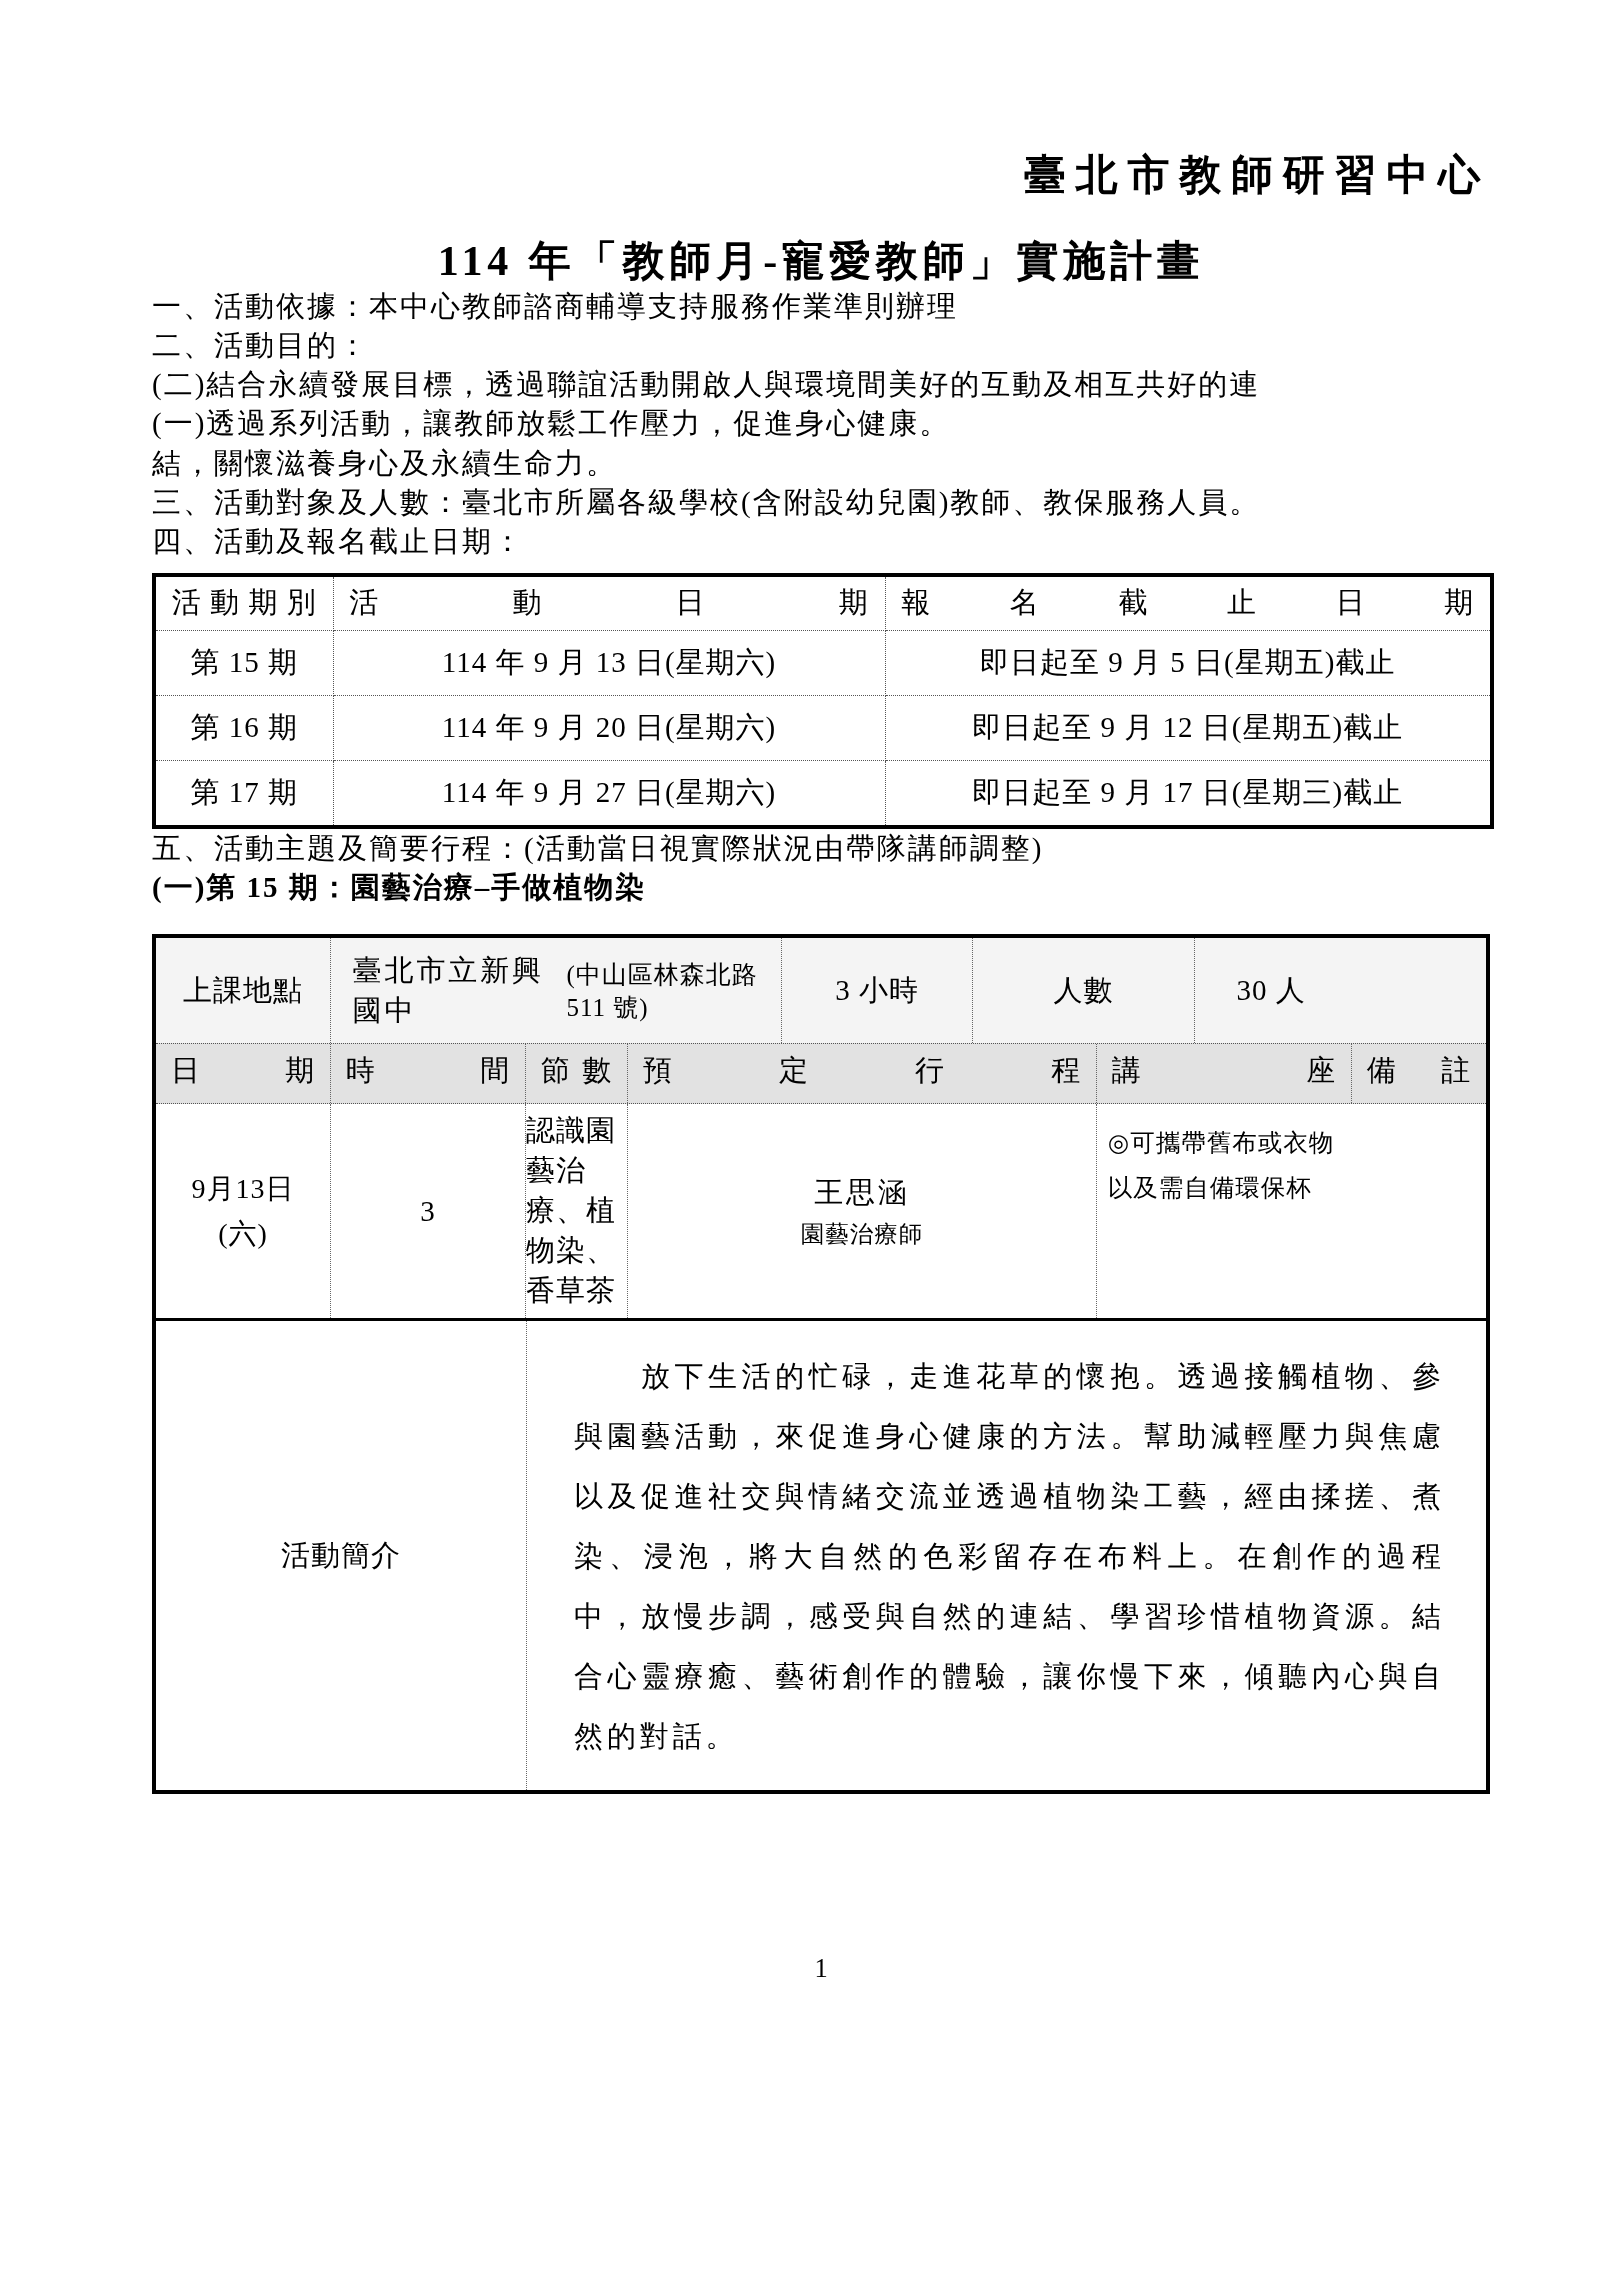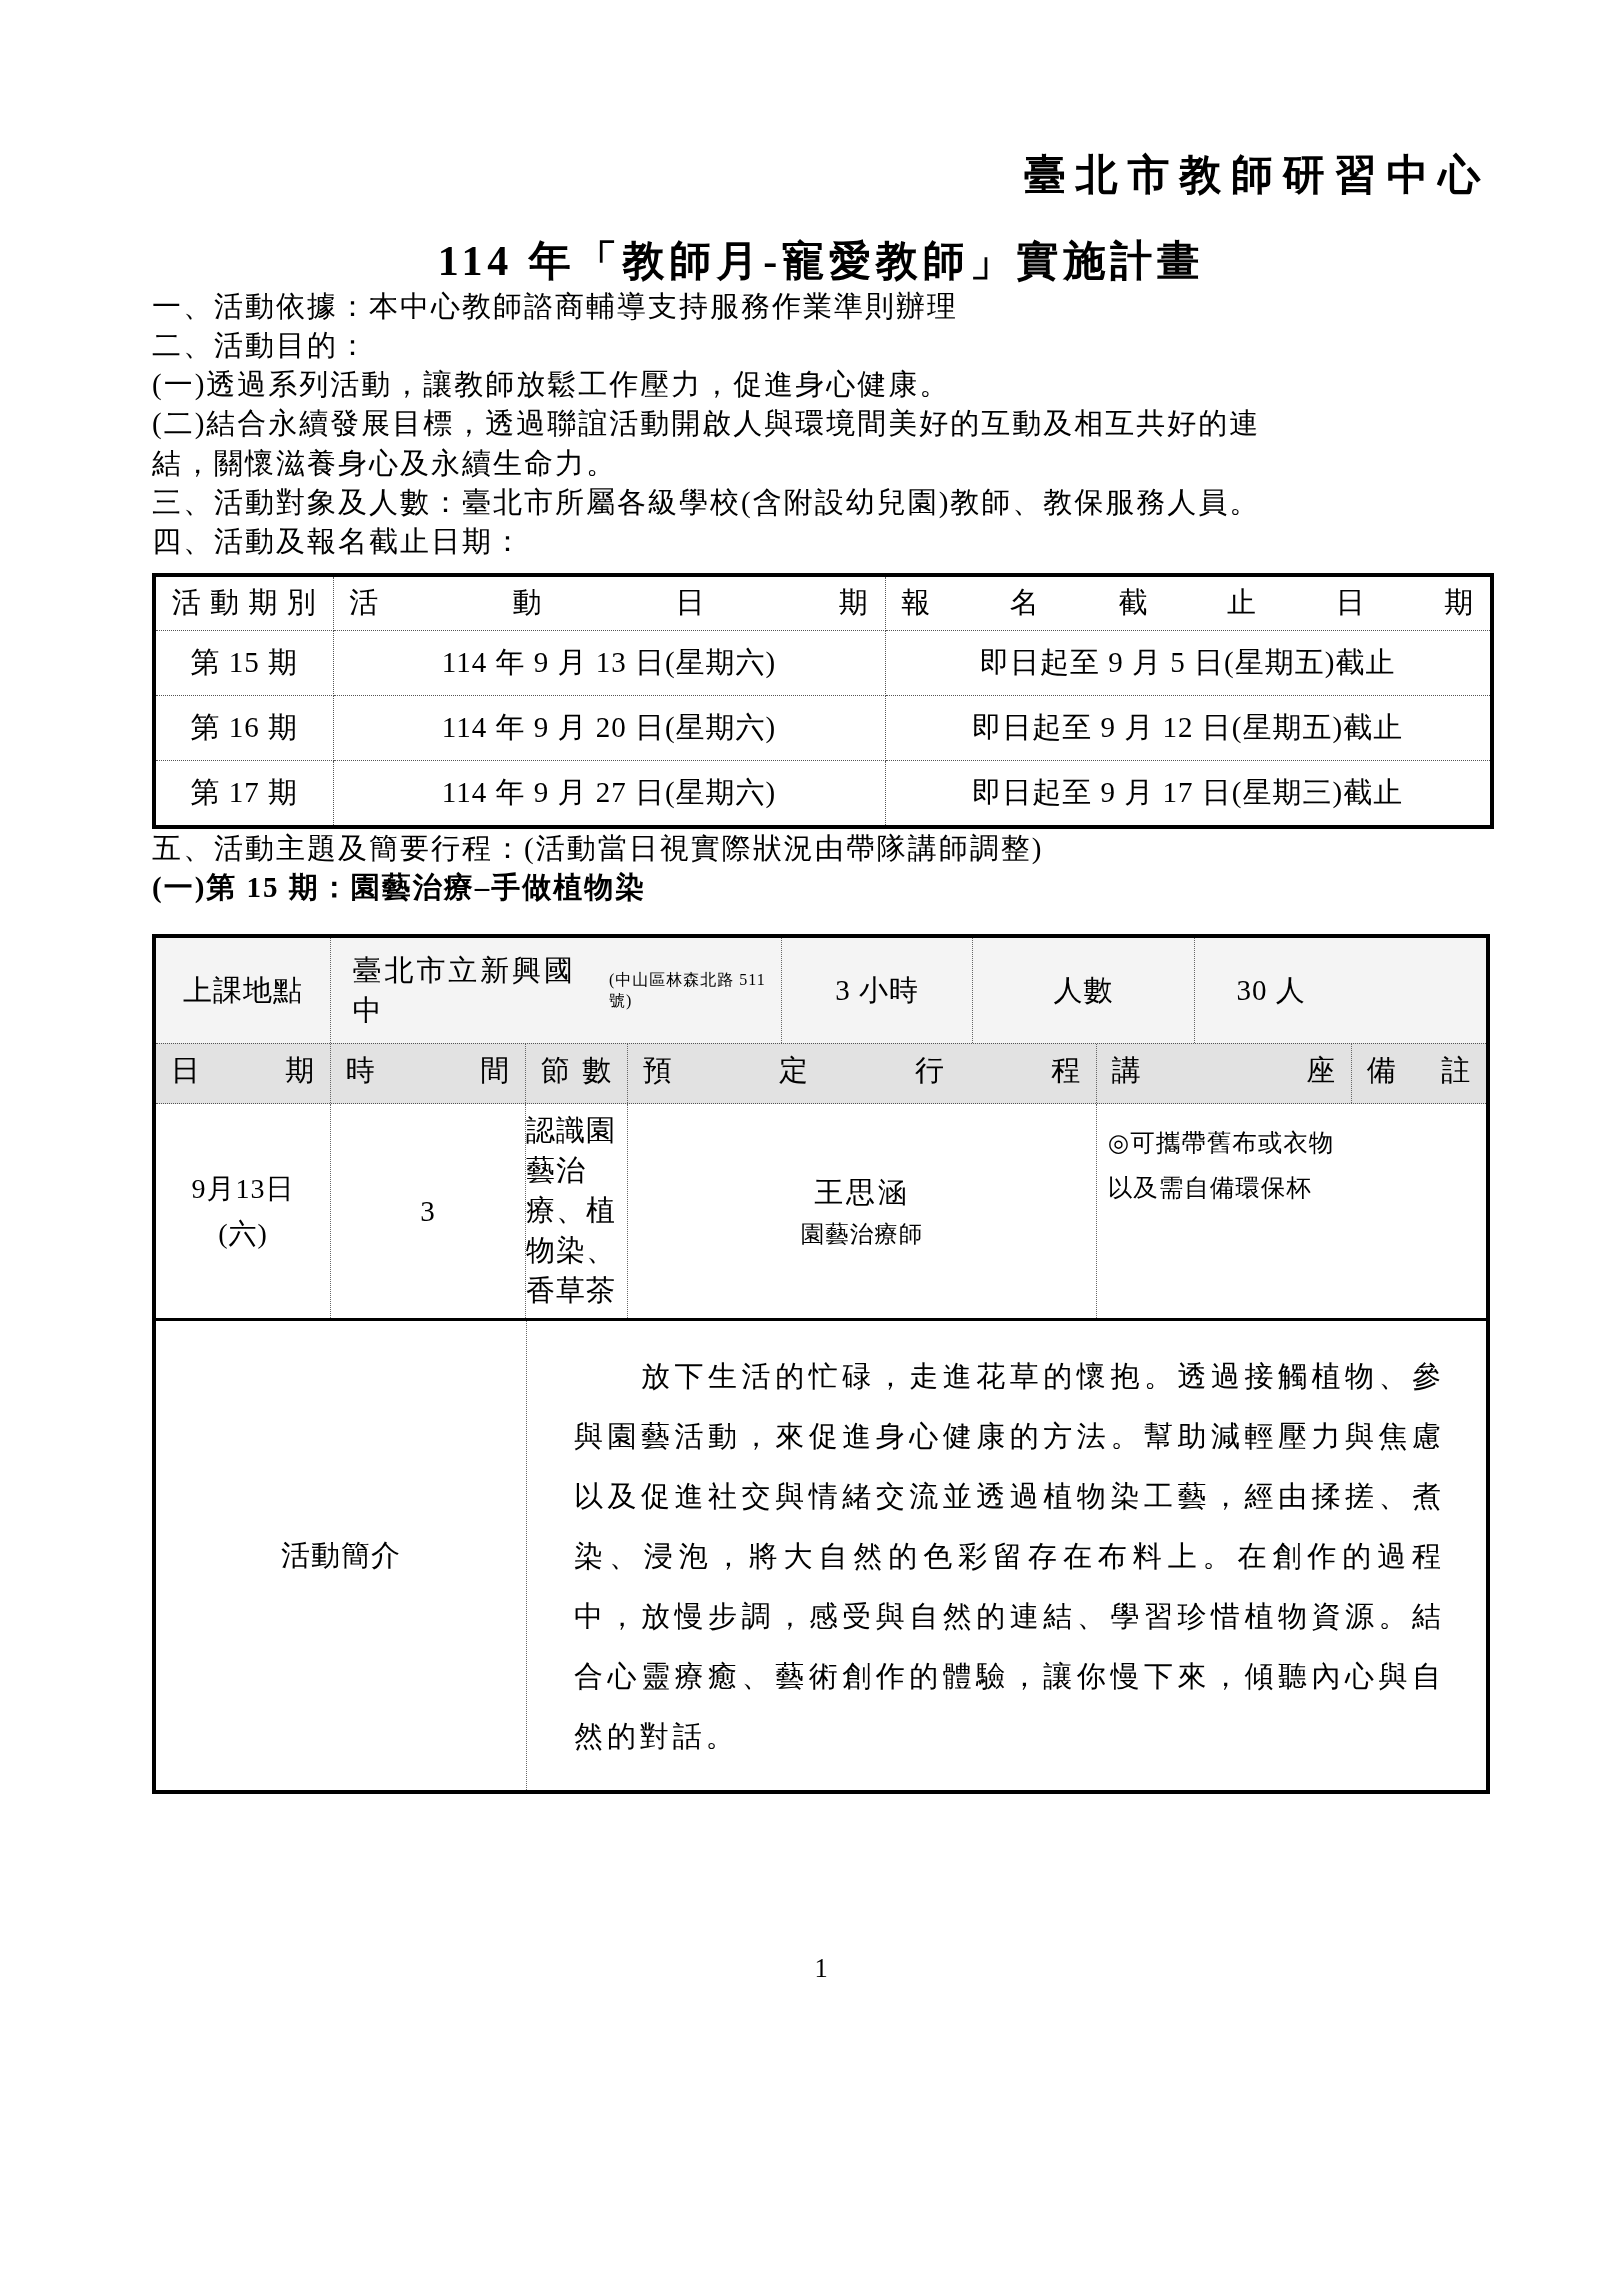--- a/index.html
+++ b/index.html
@@ -128,21 +128,21 @@
   }
   .cell-col { flex-direction: column; }
   .school-cell {
     flex-direction: row;
     align-items: flex-start;
     justify-content: center;
     padding-left: 21.6px;
     gap: 19px;
   }
   .school-name { font-size: 29px; letter-spacing: 2.9px; }
-  .school-addr { font-size: 16px; letter-spacing: 1px; }
+  .school-addr { font-size: 25px; letter-spacing: 1px; }
   .date-line1 { font-size: 28px; }
   .date-line2 { font-size: 28px; margin-top: 7.8px; }
   .lect-name { font-size: 29px; letter-spacing: 2.9px; }
   .lect-title { font-size: 23.5px; margin-top: 5.9px; letter-spacing: 1px; }
   .program-cell { font-size: 29px; letter-spacing: 2px; }
   .note-cell {
     align-items: flex-start !important;
     justify-content: flex-start !important;
     padding: 15.7px 8.8px 0 10.8px;
     font-size: 24.5px !important;
@@ -169,22 +169,22 @@
 </head>
 <body>
 
 <div class="page">
 
   <h1 class="doc-title">臺北市教師研習中心</h1>
   <h2 class="doc-subtitle">114 年「教師月-寵愛教師」實施計畫</h2>
 
   <p class="line mt-s1">一、活動依據：本中心教師諮商輔導支持服務作業準則辦理</p>
   <p class="line mt-s2">二、活動目的：</p>
+  <p class="line indent1b">(二)結合永續發展目標，透過聯誼活動開啟人與環境間美好的互動及相互共好的連</p>
   <p class="line indent1">(一)透過系列活動，讓教師放鬆工作壓力，促進身心健康。</p>
-  <p class="line indent1b">(二)結合永續發展目標，透過聯誼活動開啟人與環境間美好的互動及相互共好的連</p>
   <p class="line indent2">結，關懷滋養身心及永續生命力。</p>
   <p class="line mt-s3">三、活動對象及人數：臺北市所屬各級學校(含附設幼兒園)教師、教保服務人員。</p>
   <p class="line mt-s4">四、活動及報名截止日期：</p>
 
   <table class="deadline">
     <colgroup>
       <col style="width:179px">
         <col style="width:552px">
         <col style="width:607px">
     </colgroup>

